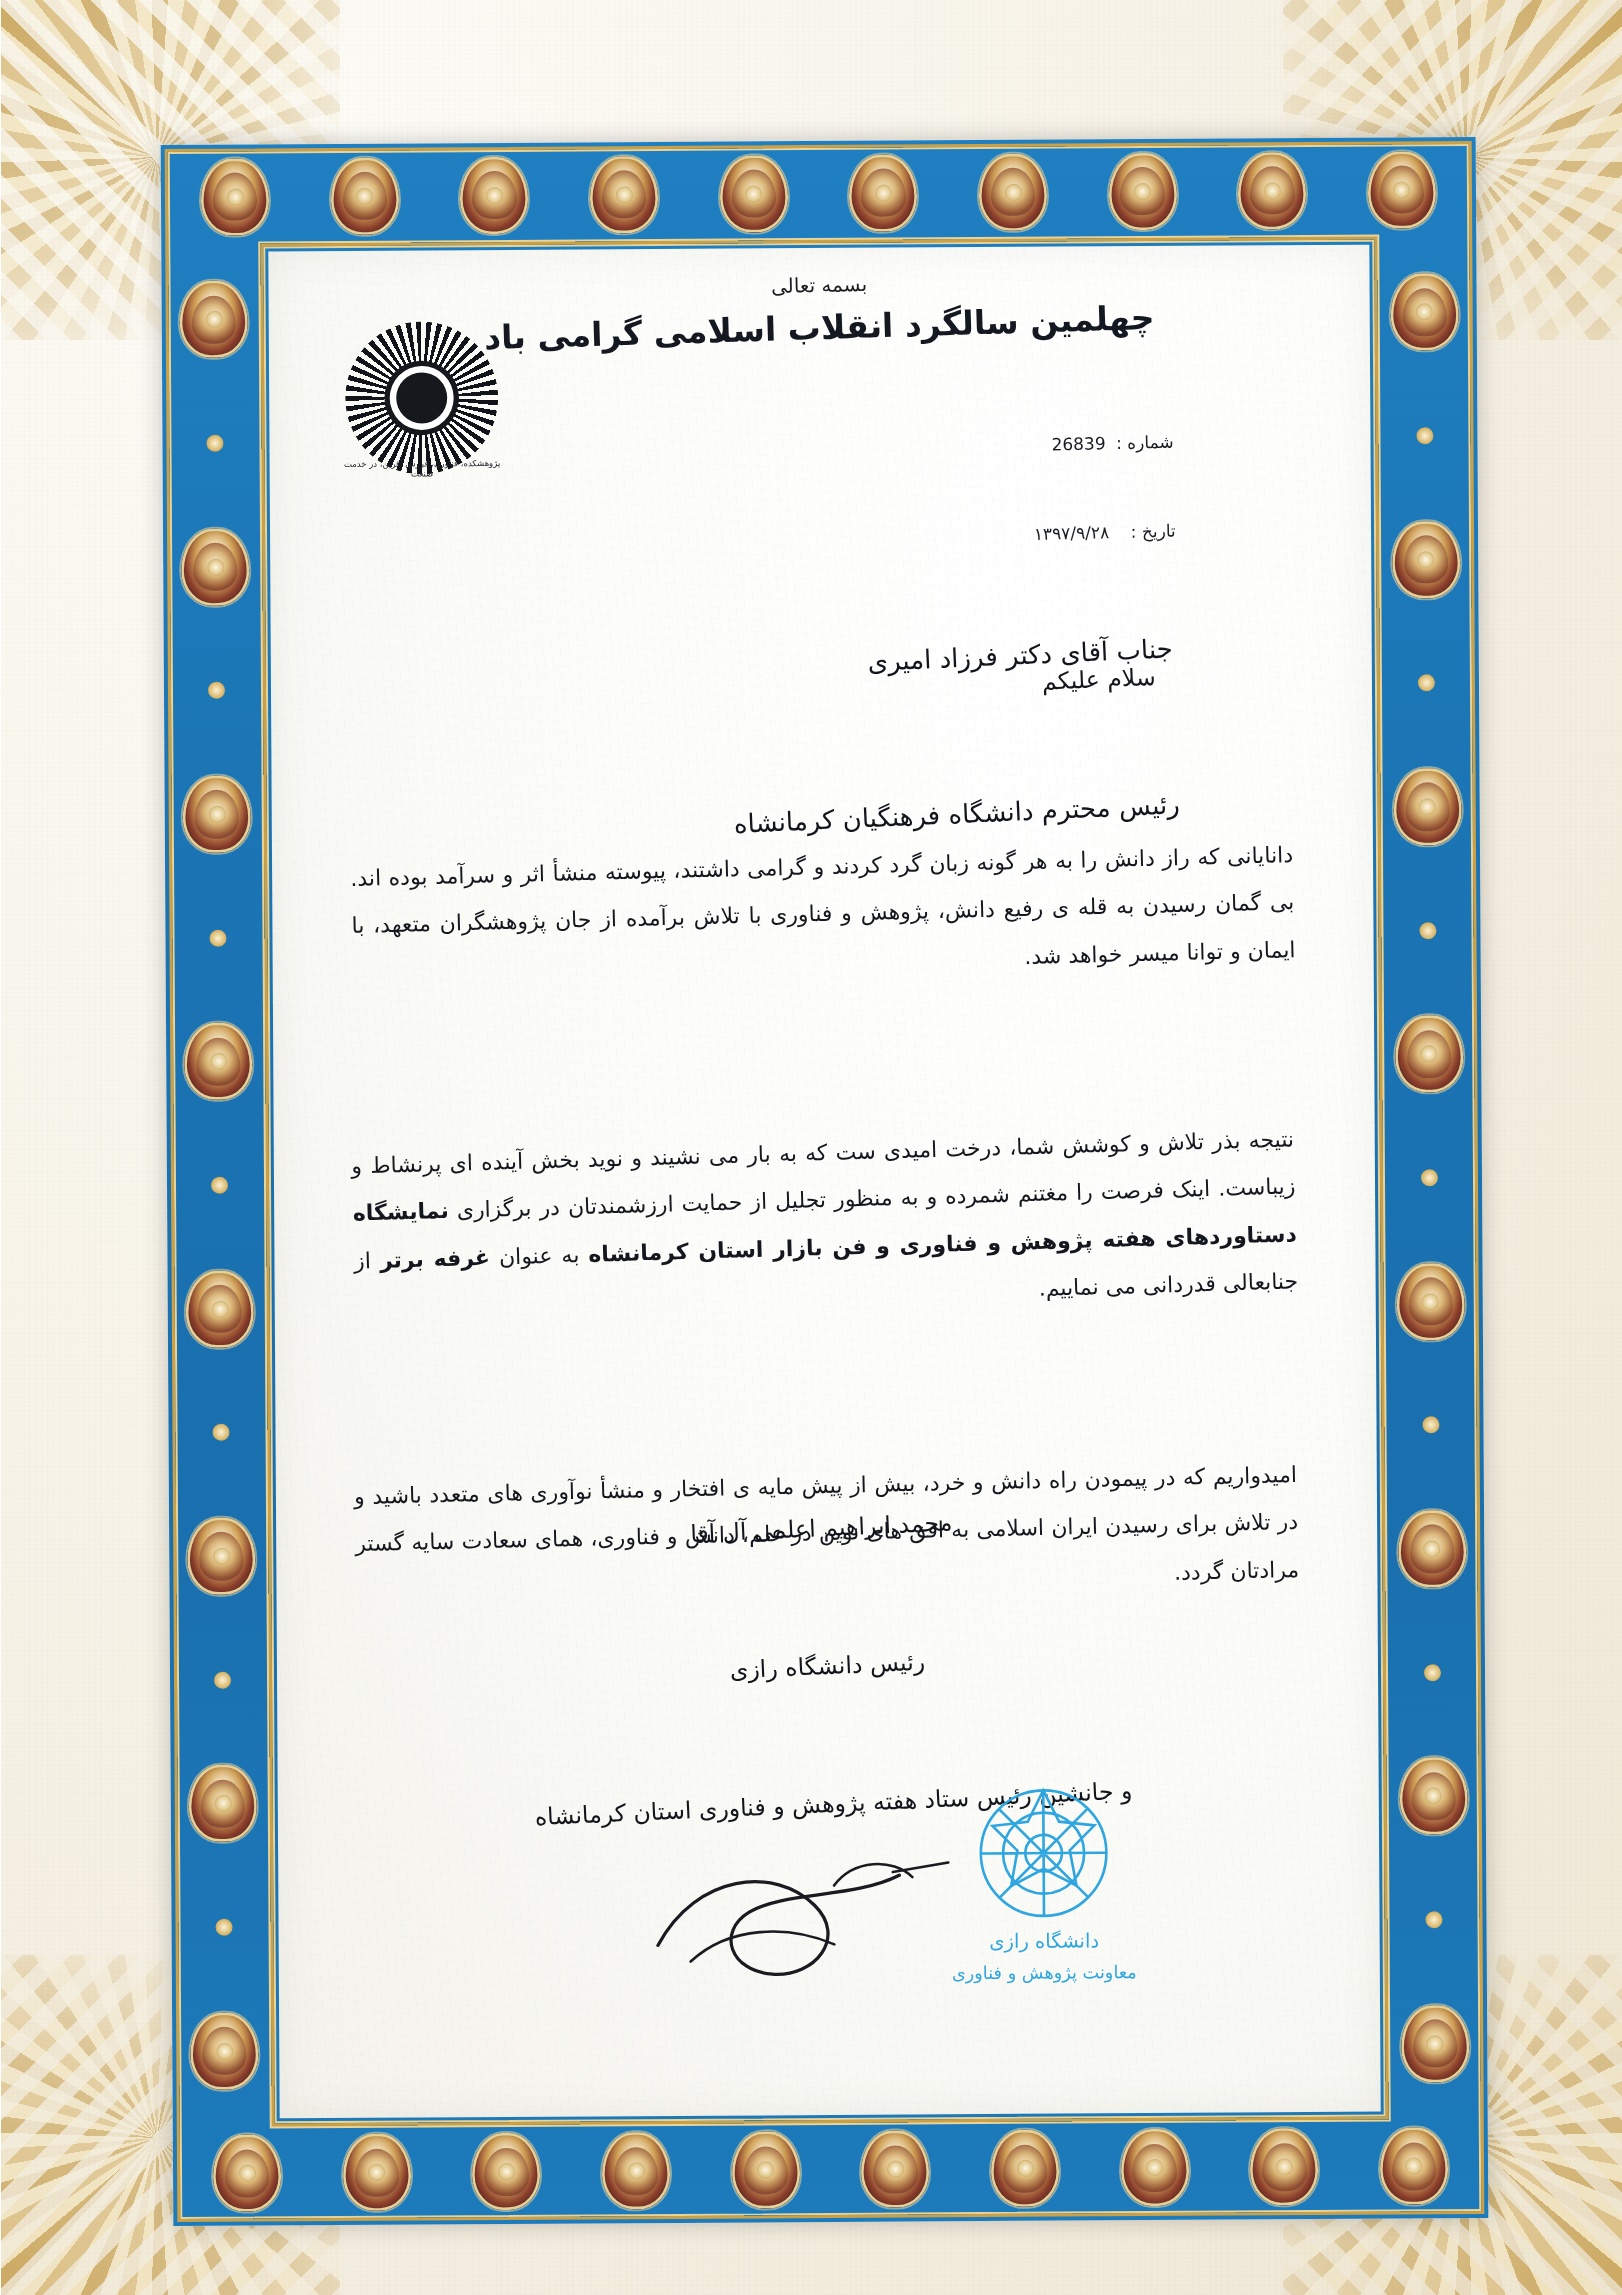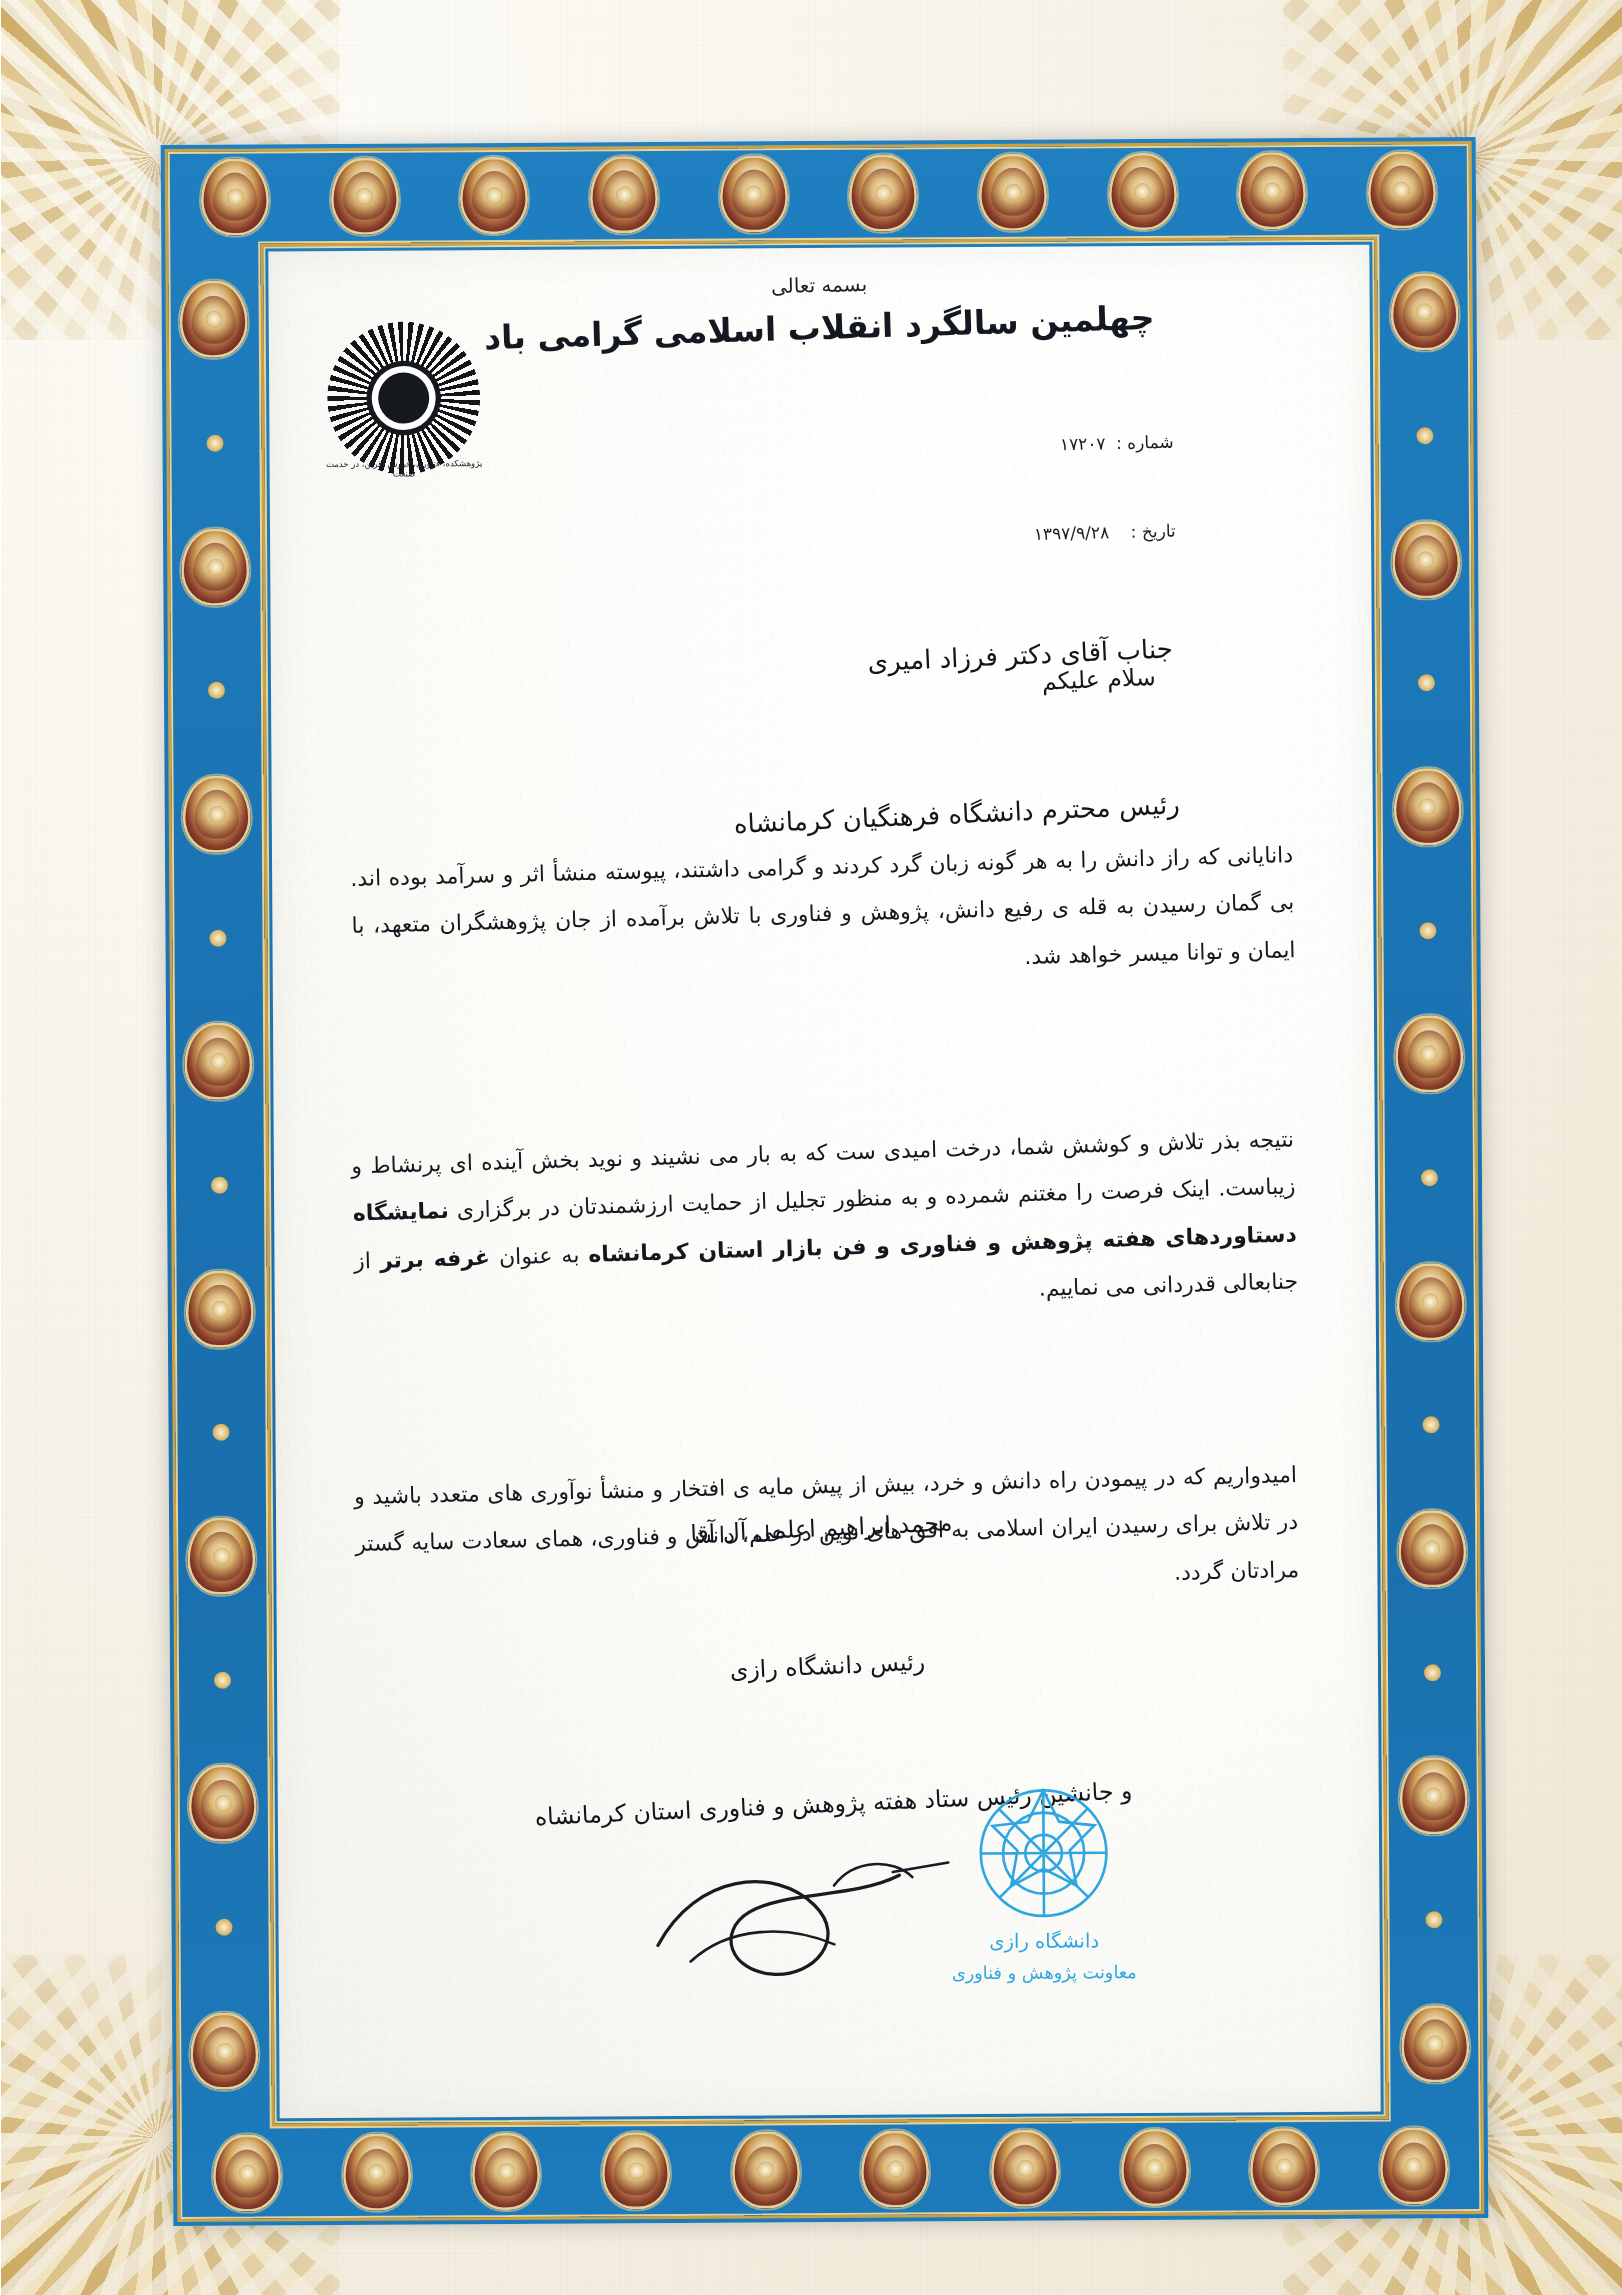--- a/index.html
+++ b/index.html
@@ -189,21 +189,21 @@
     font-weight: 600;
     letter-spacing: 0.7px;
     color: #141821;
     transform: rotate(-1.4deg);
   }
 
   
   .logo {
     position: absolute;
     top: 71px;
-    left: 58px;
+    left: 76px;
     width: 153px;
     height: 153px;
   }
   .logo-ring {
     position: absolute;
     inset: 0;
     border-radius: 50%;
     background:
       repeating-conic-gradient(from 0deg at 50% 50%,
         #111418 0deg 4deg, rgba(255,255,255,0) 4deg 8deg);
@@ -408,21 +408,21 @@
 
       <div class="logo">
         <div class="logo-ring"></div>
         <div class="logo-core"></div>
         <div class="fa logo-caption">پژوهشکده، فناوری، فرزش آفرین، در خدمت صنعت</div>
       </div>
 
       <div class="fa meta">
         <div class="meta-row">
           <span class="meta-label">شماره :</span>
-          <span>۱۷۲۰۷</span>
+          <span>26839</span>
         </div>
         <div class="meta-row">
           <span class="meta-label">تاریخ :</span>
           <span>۱۳۹۷/۹/۲۸</span>
         </div>
       </div>
 
       <div class="fa addressee">
         <div>جناب آقای دکتر فرزاد امیری</div>
         <div>رئیس محترم دانشگاه فرهنگیان کرمانشاه</div>

